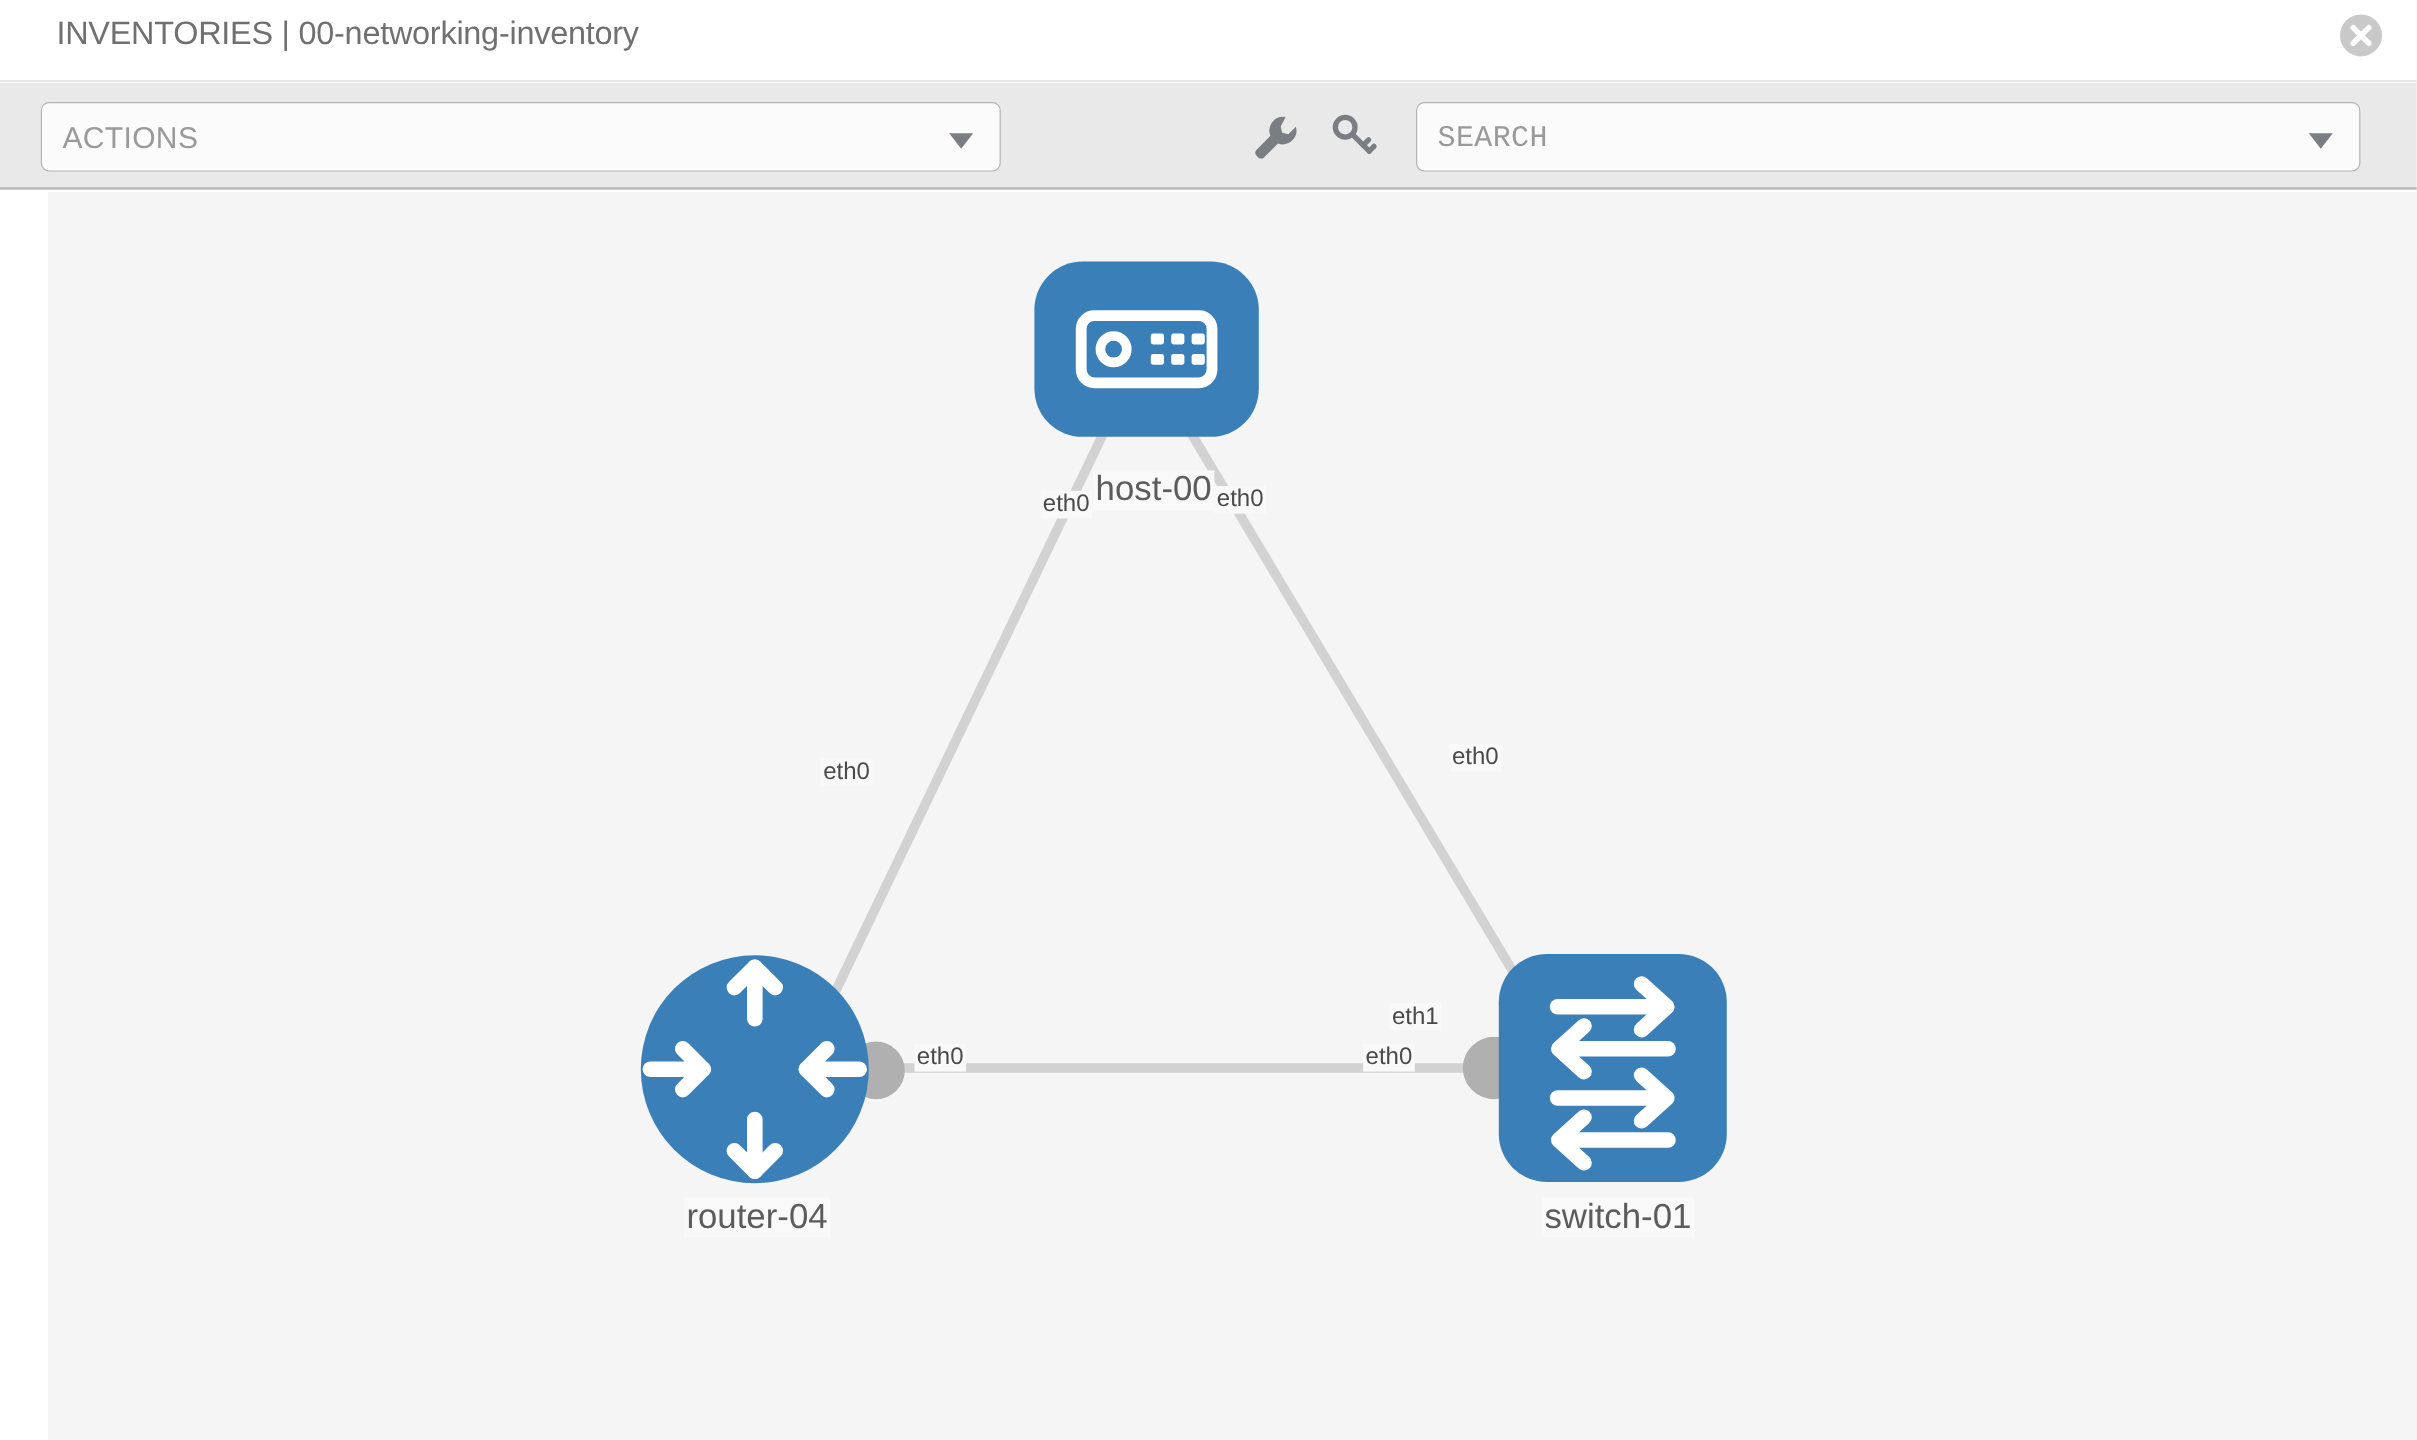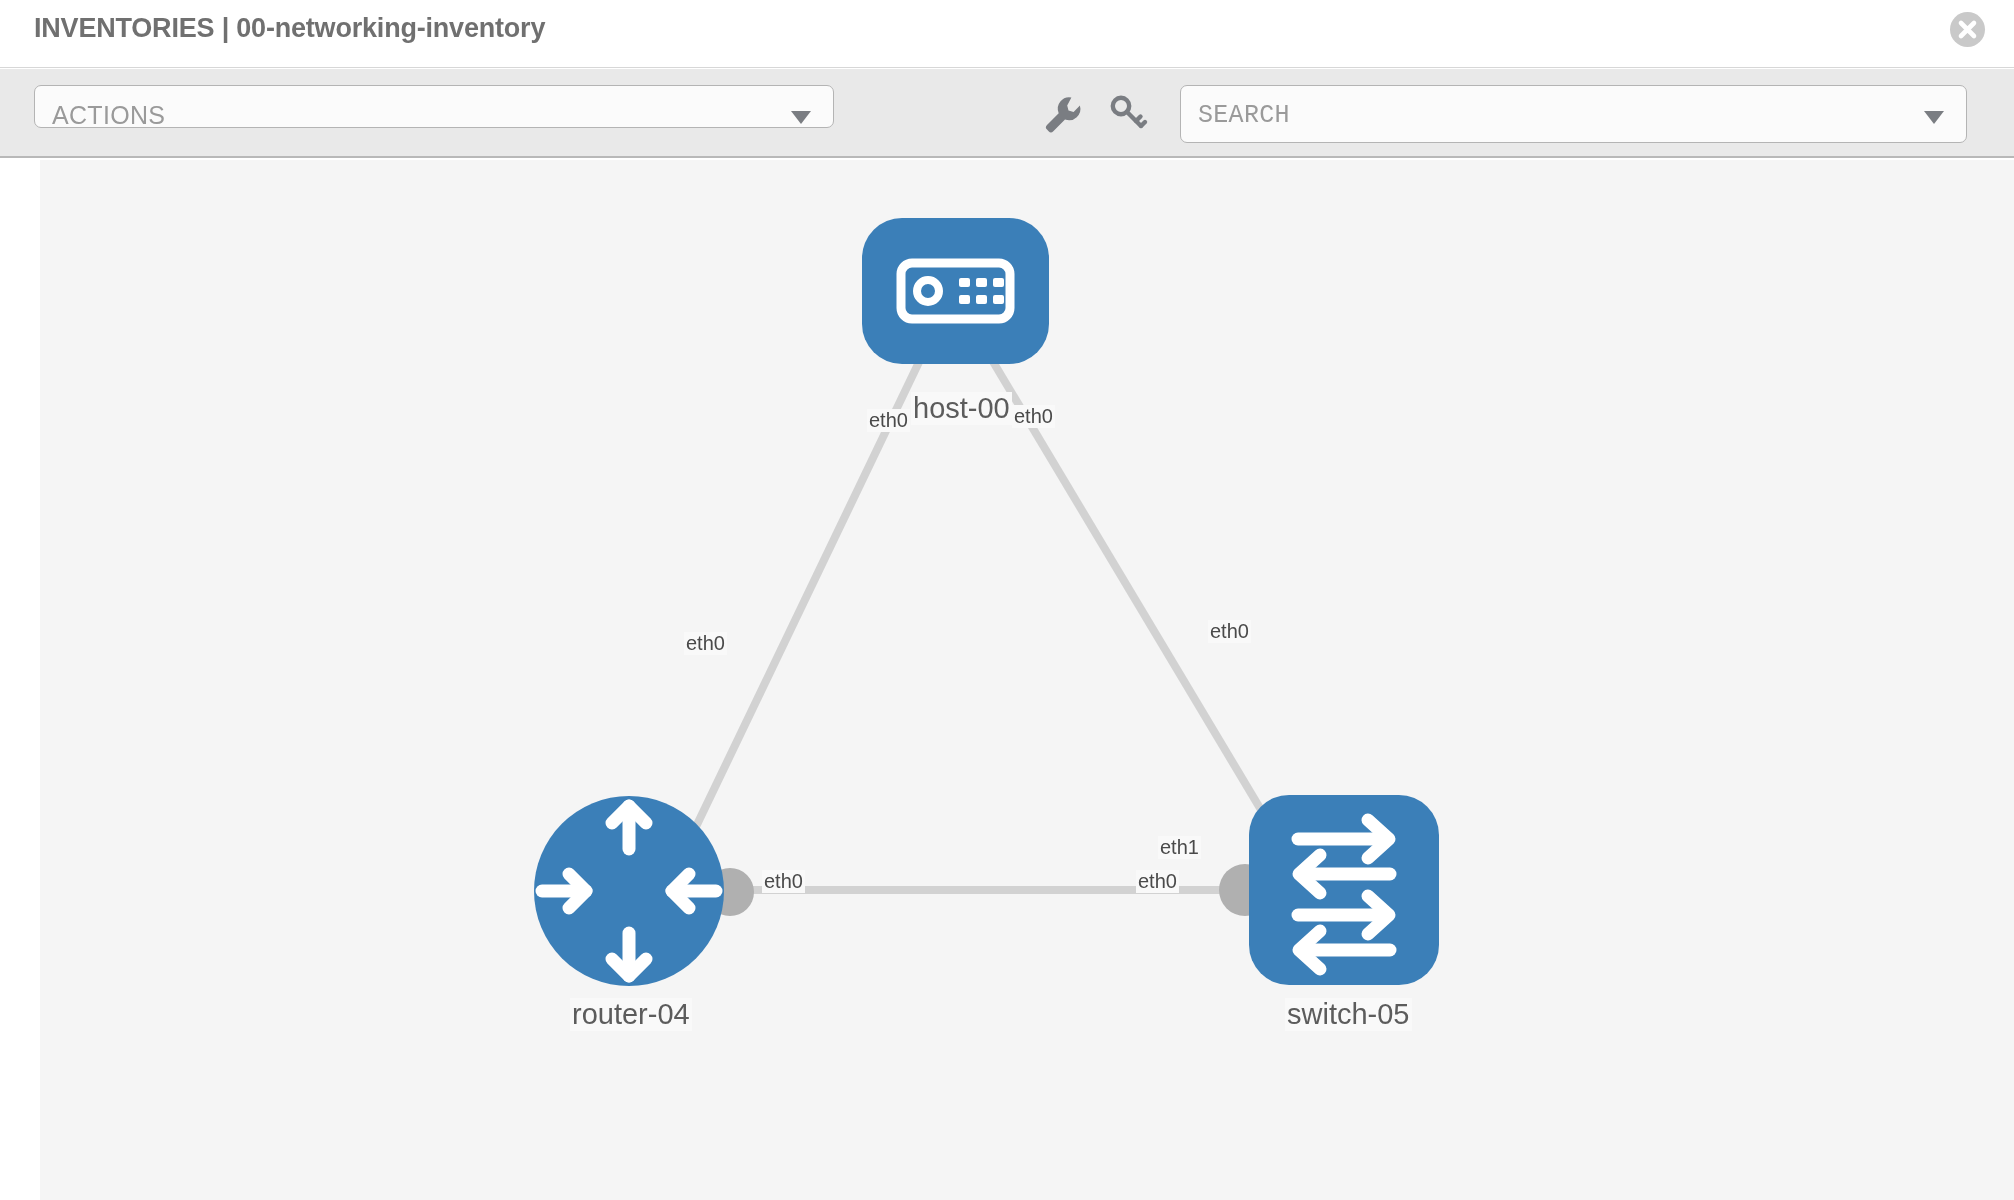--- a/index.html
+++ b/index.html
@@ -23,23 +23,23 @@
   .header {
     position: absolute;
     left: 0; top: 0;
     width: 2014px;
     height: 68px;
     background: #ffffff;
     border-bottom: 1px solid #d7d7d7;
   }
   .header-title {
     position: absolute;
-    left: 34px; top: 13px;
+    left: 47px; top: 13px;
     font-size: 27px;
-    font-weight: bold;
+    font-weight: normal;
     color: #707070;
     letter-spacing: -0.2px;
     font-stretch: condensed;
     white-space: nowrap;
   }
   .close-btn {
     position: absolute;
     right: 28px; top: 11px;
     width: 37px; height: 37px;
     cursor: pointer;
@@ -50,21 +50,21 @@
     position: absolute;
     left: 0; top: 69px;
     width: 2014px;
     height: 89px;
     background: #e9e9e9;
     border-bottom: 2px solid #b8b8b8;
   }
   .actions-select {
     position: absolute;
     left: 34px; top: 85px;
-    width: 800px; height: 43px;
+    width: 800px; height: 58px;
     background: #fbfbfb;
     border: 1px solid #b4b4b4;
     border-radius: 7px;
     cursor: pointer;
   }
   .actions-label {
     position: absolute;
     left: 17px; top: 15px;
     font-size: 25px;
     color: #9a9a9a;
@@ -331,17 +331,17 @@
     <span class="iface-label" style="left:827px; top:249px;">eth0</span>
     <span class="iface-label" style="left:972px; top:245px;">eth0</span>
     <span class="iface-label" style="left:644px; top:472px;">eth0</span>
     <span class="iface-label" style="left:1168px; top:460px;">eth0</span>
     <span class="iface-label" style="left:722px; top:710px;">eth0</span>
     <span class="iface-label" style="left:1096px; top:710px;">eth0</span>
     <span class="iface-label" style="left:1118px; top:676px;">eth1</span>
 
     <span class="node-name" style="left:871px; top:232px;">host-00</span>
     <span class="node-name" style="left:530px; top:838px;">router-04</span>
-    <span class="node-name" style="left:1245px; top:838px;">switch-05</span>
+    <span class="node-name" style="left:1245px; top:838px;">switch-01</span>
   </div>
 
 
 </div>
 
 </body></html>

